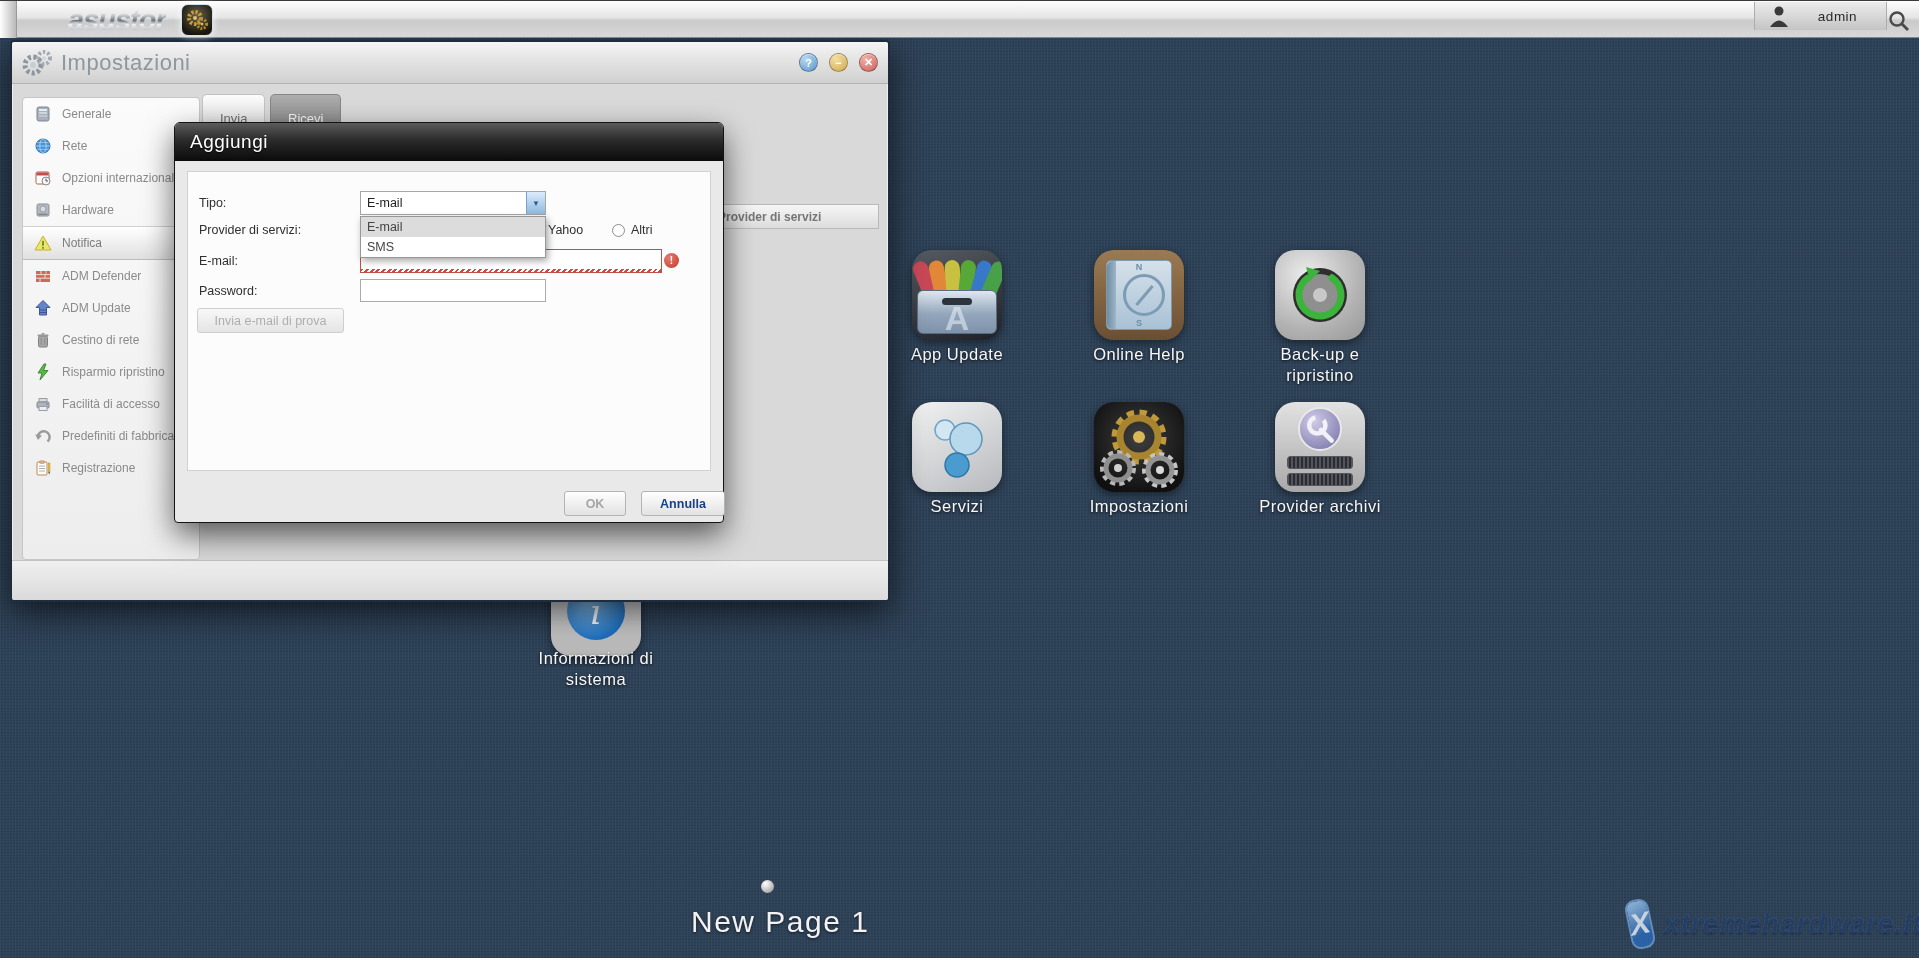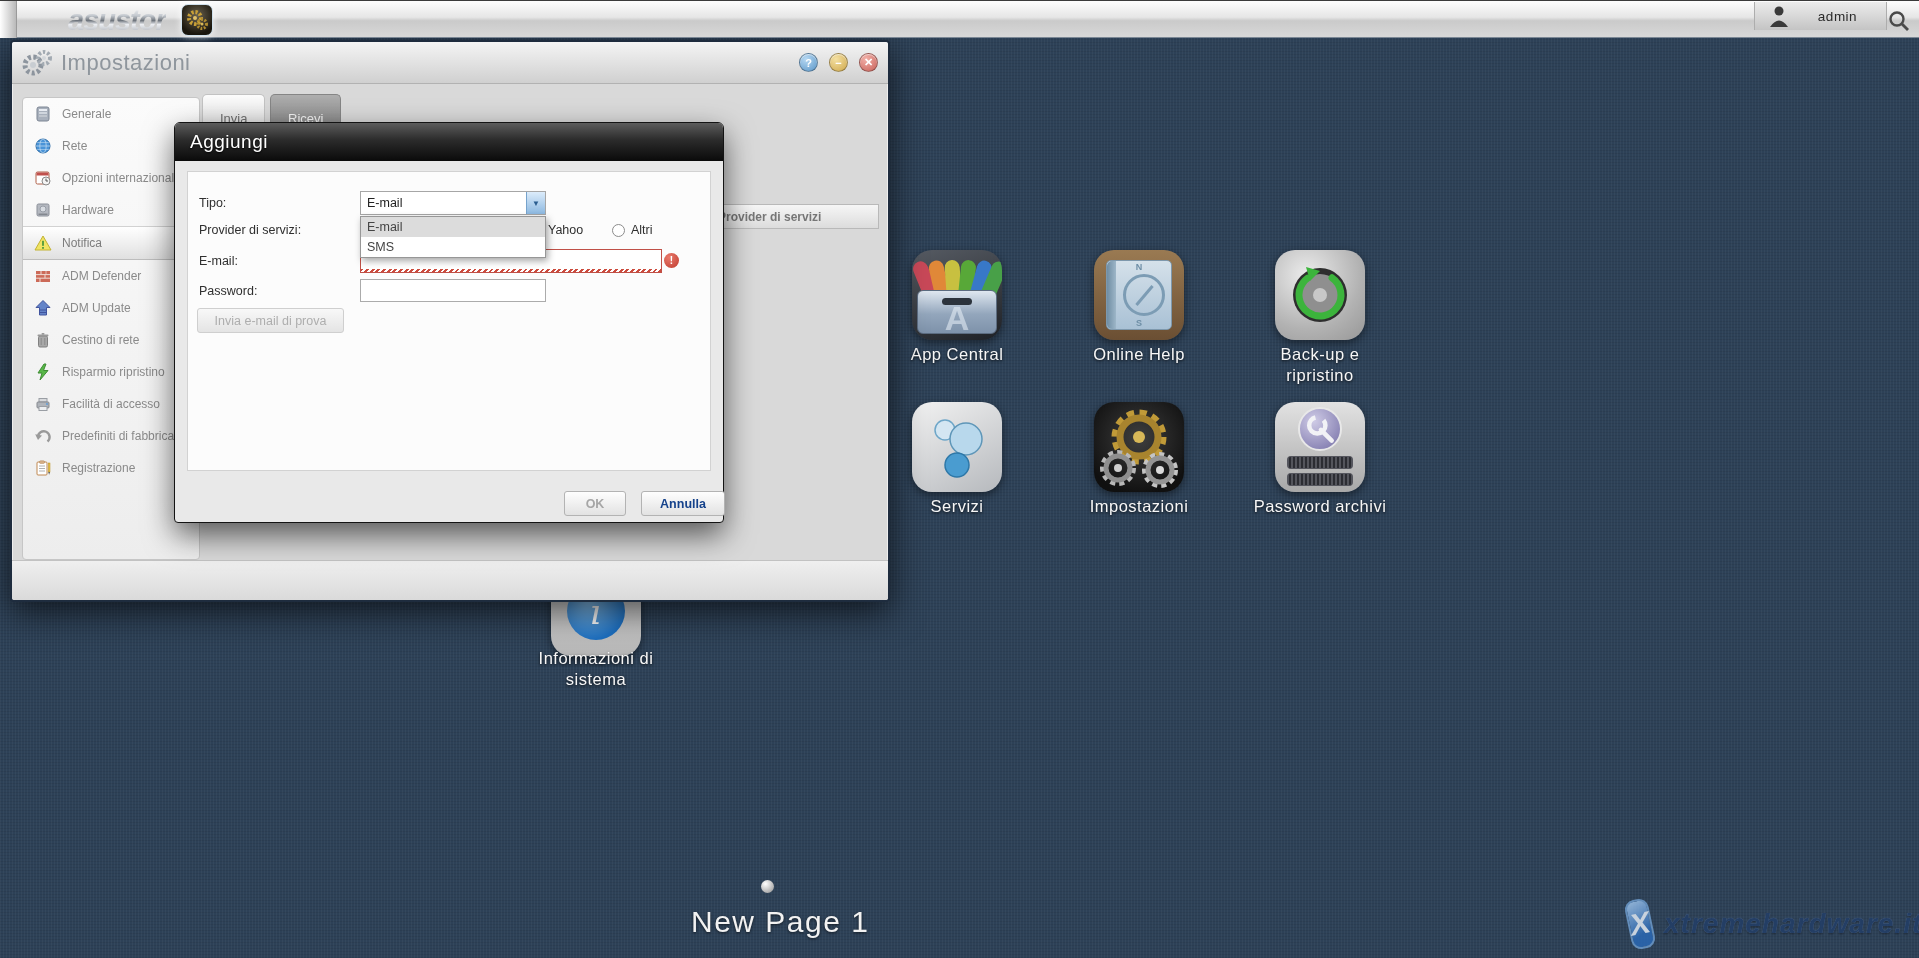--- a/index.html
+++ b/index.html
@@ -222,26 +222,26 @@
   </div>
   <div class="bay" style="top:54px;"></div>
   <div class="bay" style="top:71px;"></div>
 </div>
 <div class="dicon ic-info" style="left:551px; top:566px;">
   <div class="blue">
       <span>i</span>
     </div>
 </div>
 
-<div class="dlabel" style="left:887px;  top:344px;">App Central</div>
+<div class="dlabel" style="left:887px;  top:344px;">App Update</div>
 <div class="dlabel" style="left:1069px; top:344px;">Online Help</div>
 <div class="dlabel" style="left:1260px; top:344px; width:120px;">Back-up e ripristino</div>
 <div class="dlabel" style="left:887px;  top:496px;">Servizi</div>
 <div class="dlabel" style="left:1069px; top:496px;">Impostazioni</div>
-<div class="dlabel" style="left:1250px; top:496px;">Password archivi</div>
+<div class="dlabel" style="left:1250px; top:496px;">Provider archivi</div>
 <div class="dlabel" style="left:526px;  top:648px; width:140px;">Informazioni di sistema</div>
 
 <div class="page-dot"></div>
 <div class="page-label">New Page 1</div>
 
 <div class="watermark">
   <div class="wm-x">X</div>
   <div class="wm-text">xtremehardware.it</div>
 </div>
 

